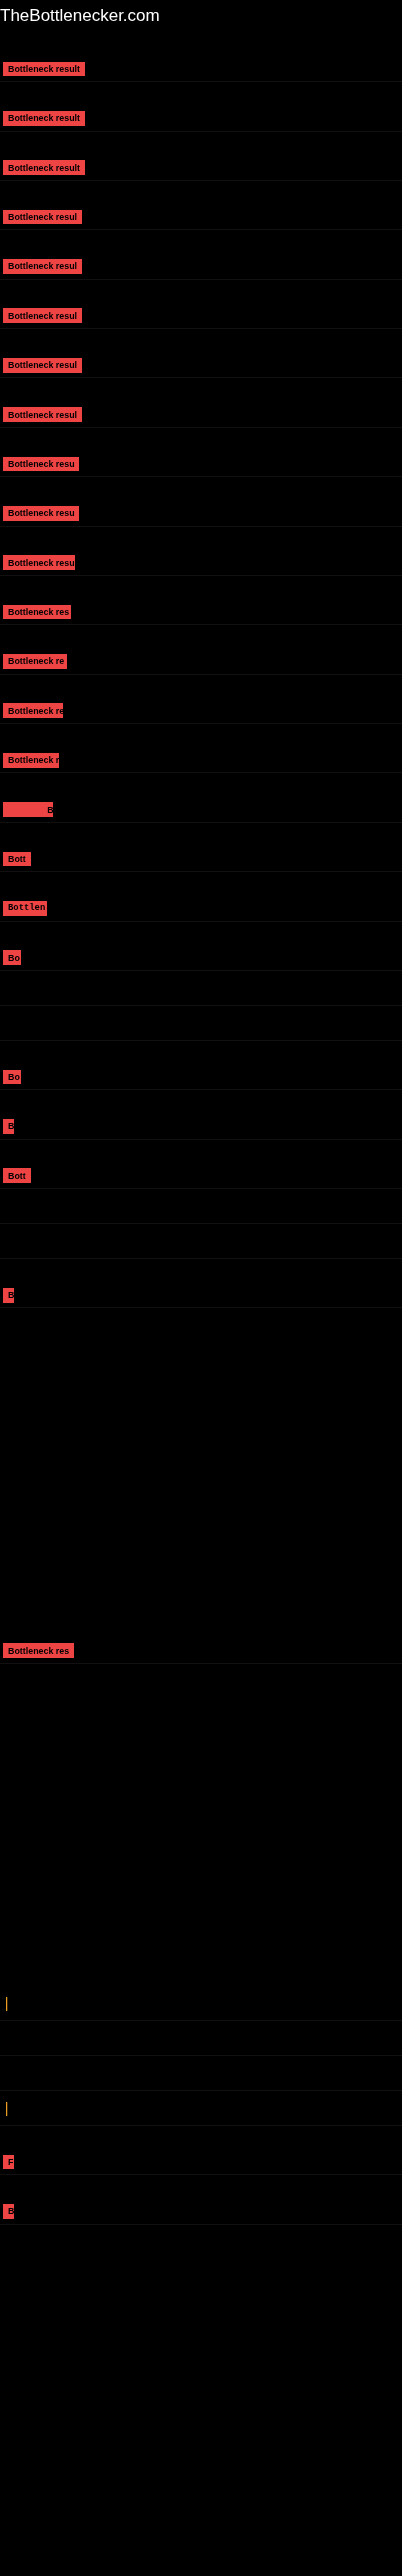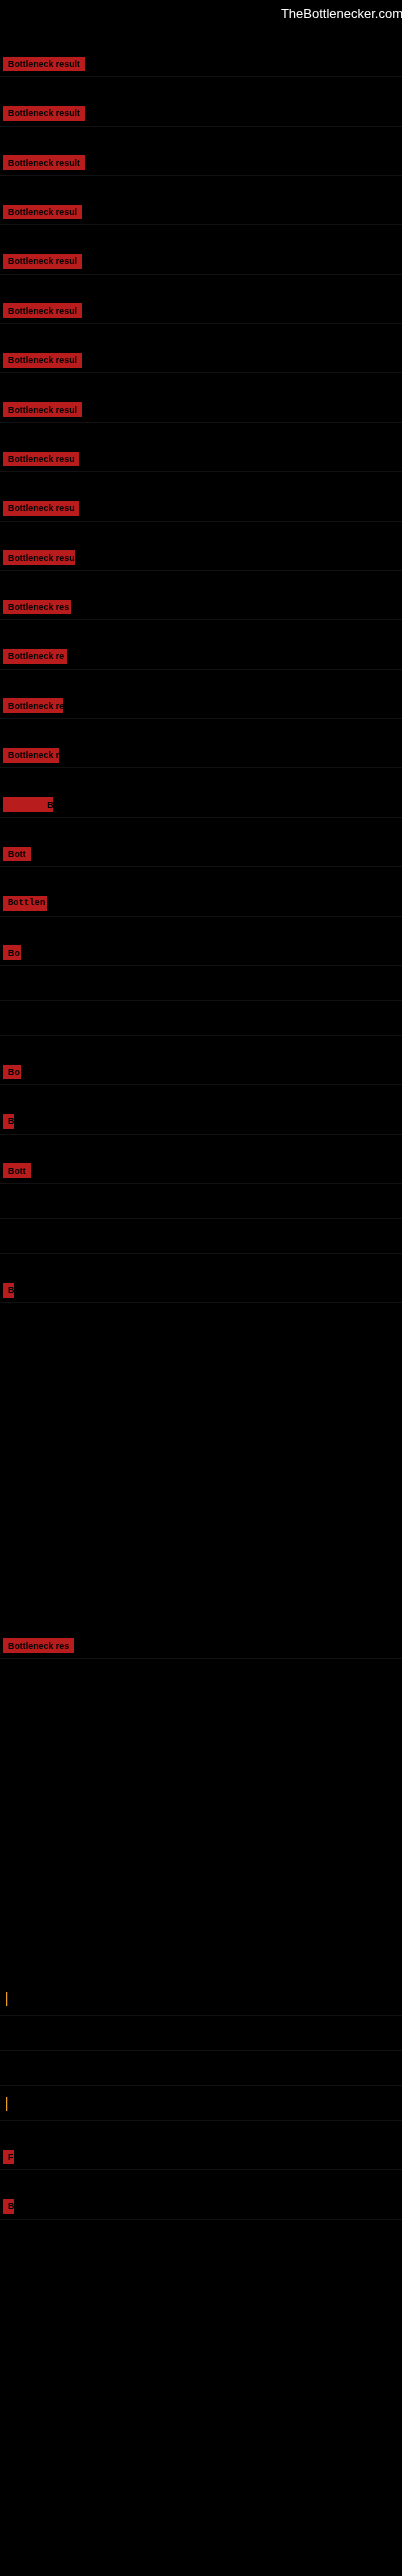--- a/index.html
+++ b/index.html
@@ -10,30 +10,30 @@
 
     body {
       width: 403px;
       min-height: 2576px;
       background-color: #000000;
       font-family: Arial, sans-serif;
       position: relative;
     }
 
     .site-title {
-      text-align: right;
+      text-align: left;
       color: #ffffff;
-      font-size: 13px;
+      font-size: 17px;
       padding: 6.4px 0;
       width: 100%;
     }
 
     .bottleneck-badge {
       display: inline-block;
-      background-color: #b91c1c;
+      background-color: #ef4444;
       color: #000000;
       font-size: 8.9px;
       font-weight: bold;
       padding: 2.4px 4.8px;
       margin-left: 1.6px;
       white-space: nowrap;
       overflow: hidden;
       margin-top: 24px;
     }
 

